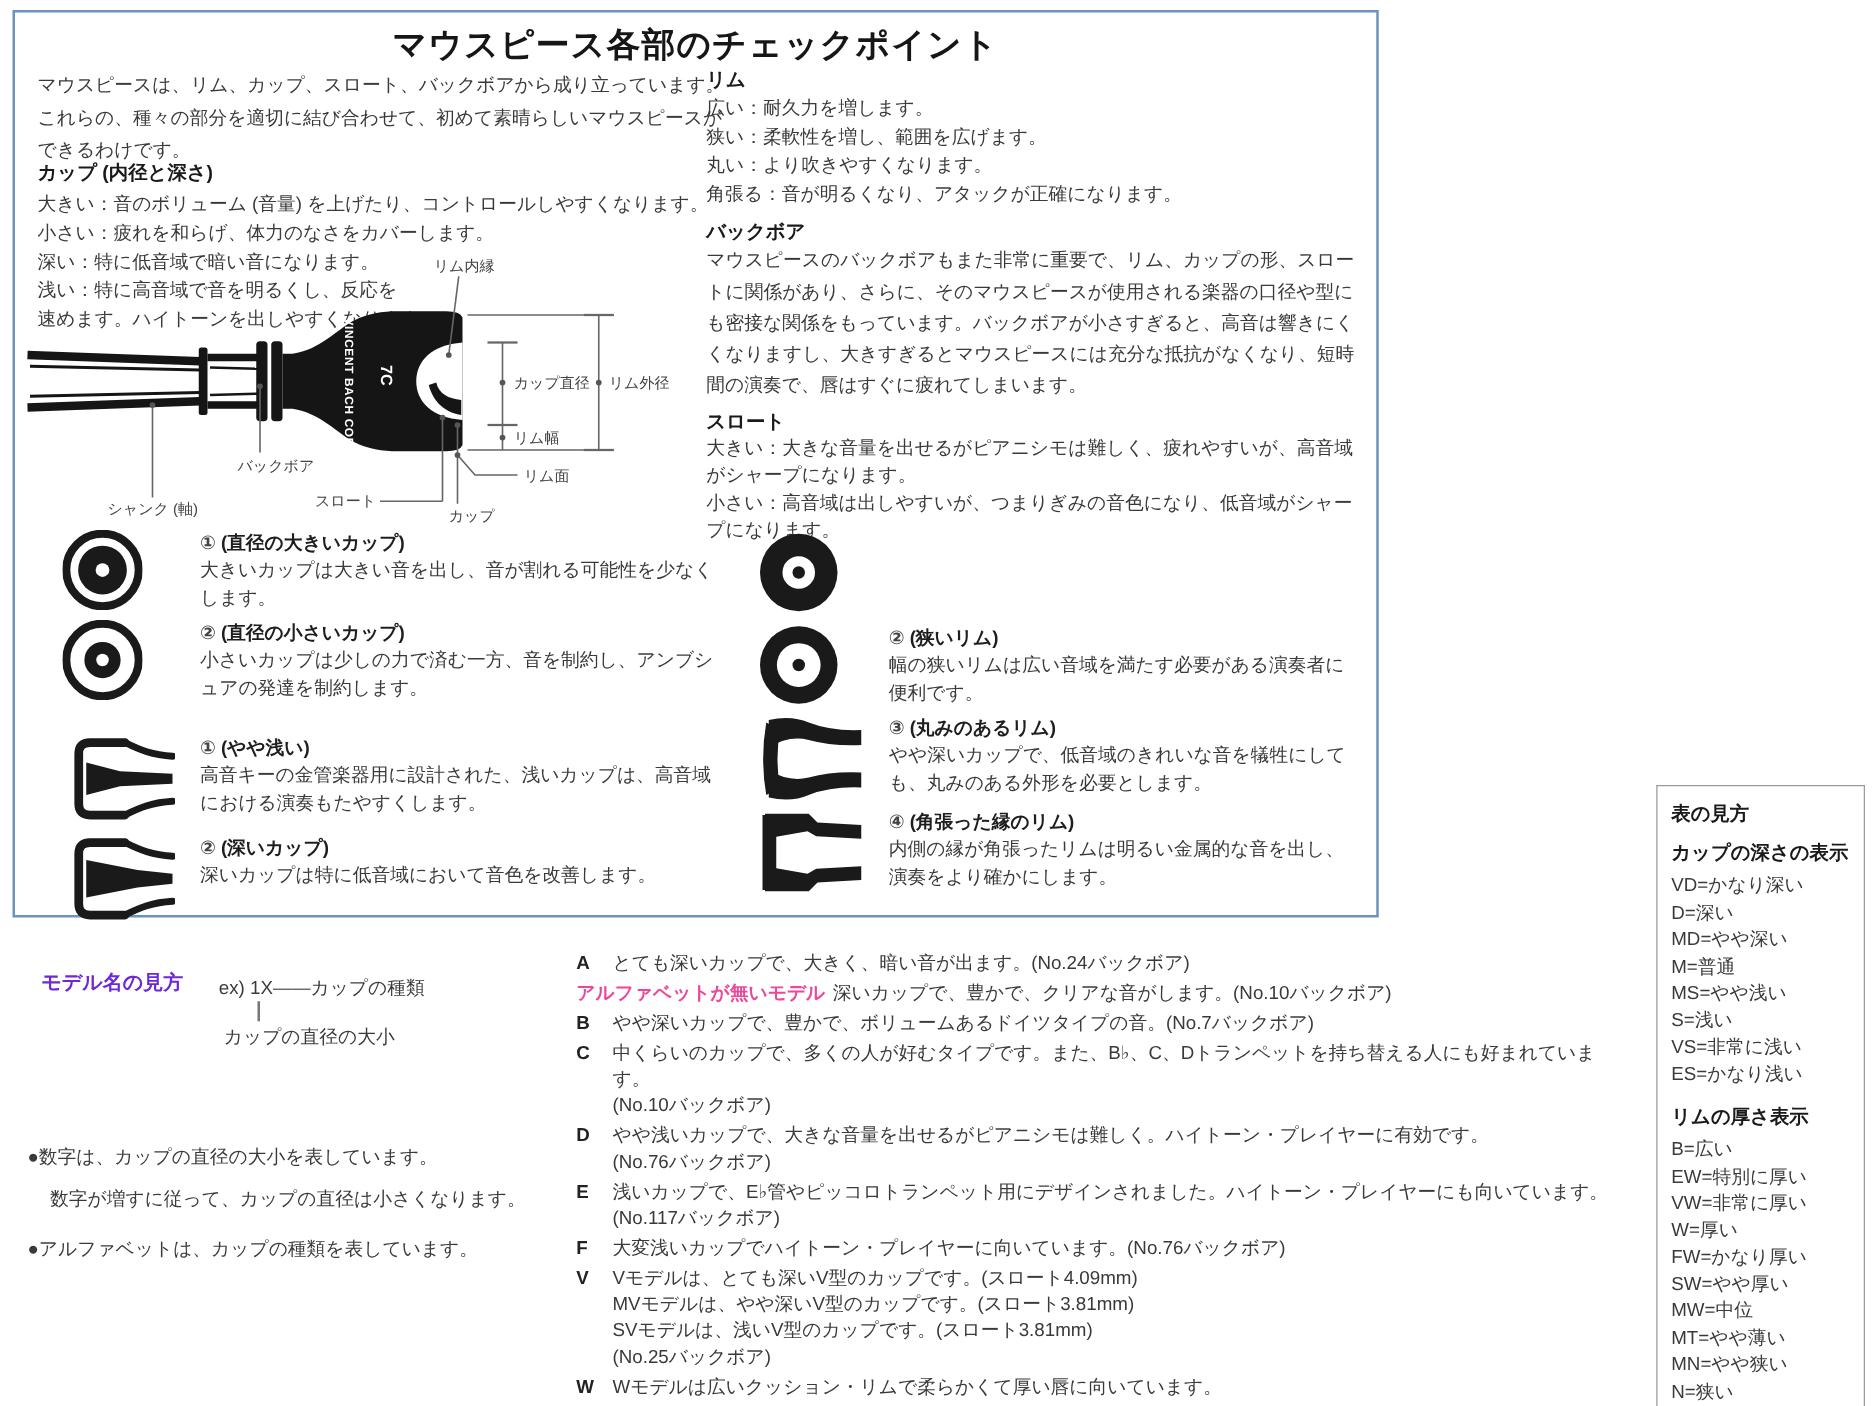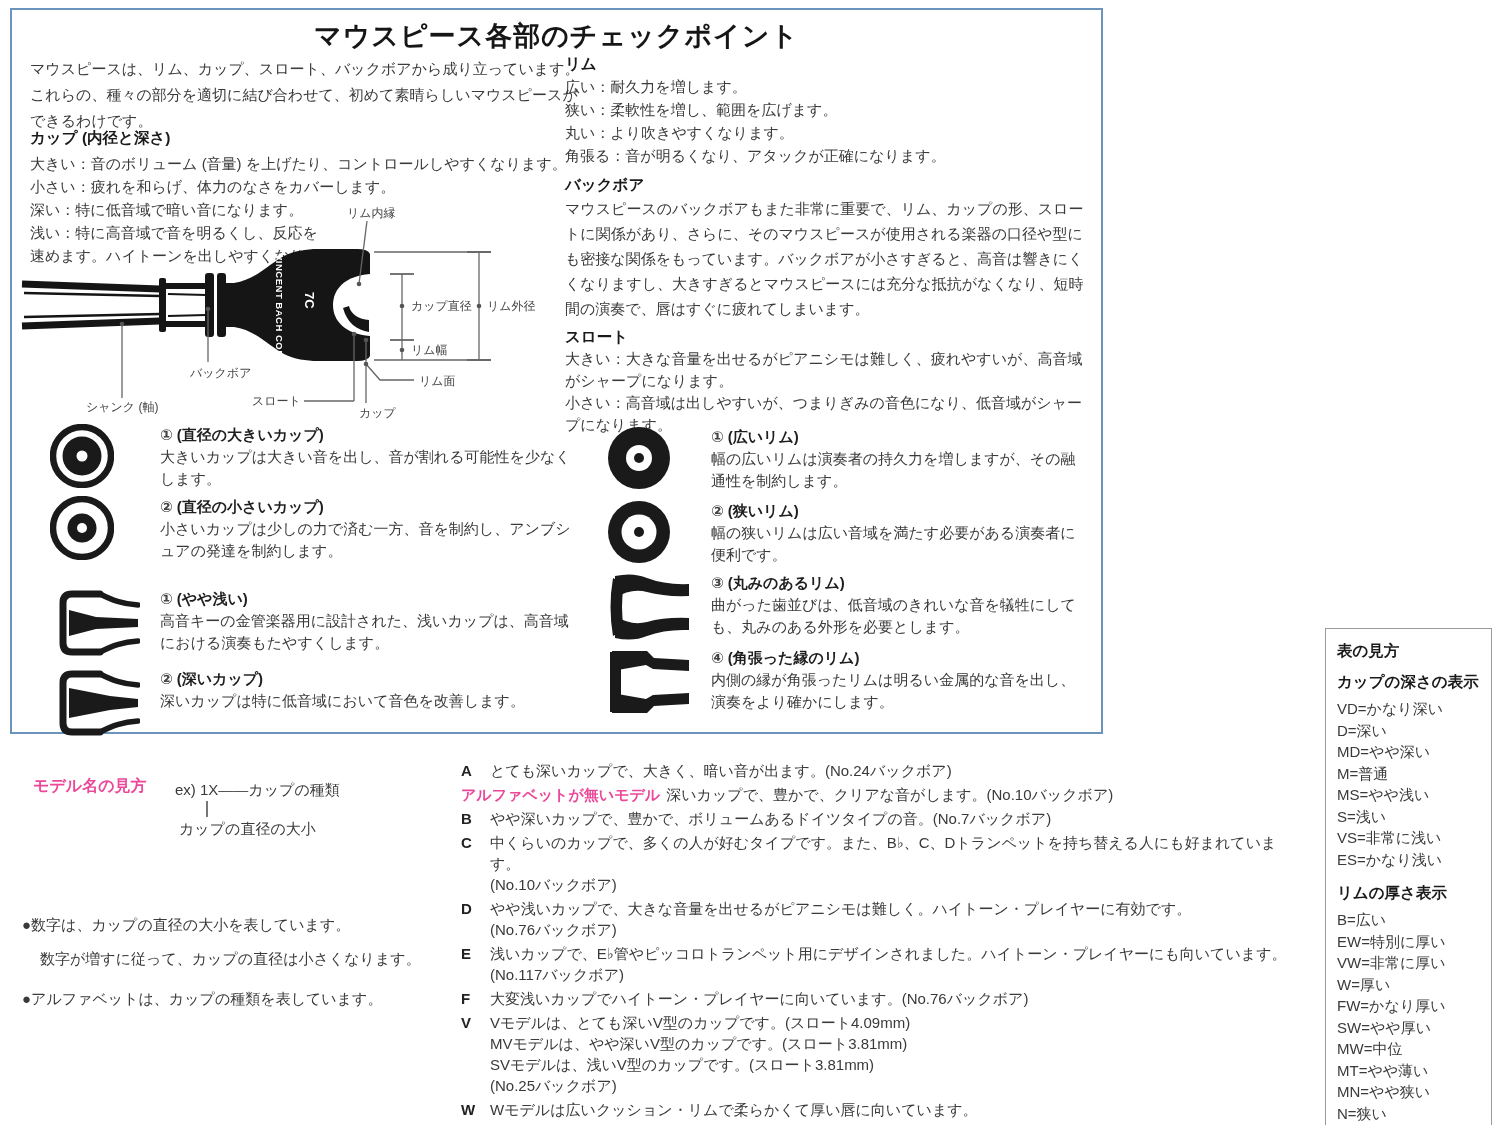--- a/index.html
+++ b/index.html
@@ -42,21 +42,21 @@
   .ritems .item{position:absolute;left:585px;width:500px;}
   .ic{flex:none;padding-left:8px;box-sizing:border-box;}
   .litems .ic{width:118px;}
   .ritems .ic{width:114px;padding-left:10px;}
   .it{flex:1;line-height:22px;}
   .it .hd{font-weight:bold;color:#1e1e1e;}
   .it .num{color:#444;font-weight:bold;margin-right:4px;}
   .litems .it{max-width:412px;}
   .ritems .it{max-width:368px;}
   
-  .mg-h{left:33px;top:776px;font-size:16px;font-weight:bold;color:#ec4899;}
+  .mg-h{left:33px;top:776px;font-size:16px;font-weight:bold;color:#6d28d9;}
   .mg-ex{left:175px;top:781px;}
   .mg-bar{left:206px;top:801px;width:1.5px;height:16px;background:#777;}
   .mg-size{left:179px;top:820px;}
   .bul1{left:22px;top:916px;}
   .bul1b{left:40px;top:950px;}
   .bul2{left:22px;top:990px;}
   
   .models{left:450px;top:760px;width:852px;}
   .mrow{display:flex;padding-left:11px;line-height:21px;margin-bottom:3px;}
   .mletter{width:29px;flex:none;font-weight:bold;color:#222;}
@@ -229,24 +229,20 @@
 
   <div class="ritems">
     <div class="item" style="top:416px">
       <div class="ic">
         <svg width="64" height="64" viewBox="0 0 64 64">
           <circle cx="32" cy="32" r="31" fill="#1a1a1a"></circle>
           <circle cx="32" cy="32" r="13" fill="#ffffff"></circle>
           <circle cx="32" cy="32" r="5" fill="#1a1a1a"></circle>
         </svg>
       </div>
-      <div class="it">
-        <div class="hd"><span class="num">①</span><span>(広いリム)</span></div>
-        <div>幅の広いリムは演奏者の持久力を増しますが、その融通性を制約します。</div>
-      </div>
     </div>
     <div class="item" style="top:490px">
       <div class="ic">
         <svg width="64" height="64" viewBox="0 0 64 64">
           <circle cx="32" cy="32" r="31" fill="#1a1a1a"></circle>
           <circle cx="32" cy="32" r="17.5" fill="#ffffff"></circle>
           <circle cx="32" cy="32" r="5" fill="#1a1a1a"></circle>
         </svg>
       </div>
       <div class="it">
@@ -257,21 +253,21 @@
     <div class="item" style="top:562px">
       <div class="ic">
         <svg width="84" height="70" viewBox="0 0 84 70">
           <path d="M8,4 Q26,0 40,6 Q58,13 82,12 L82,24 Q58,25 40,20 Q24,16 8,26 Z" fill="#1a1a1a"></path>
           <path d="M8,66 Q26,70 40,64 Q58,57 82,58 L82,46 Q58,45 40,50 Q24,54 8,44 Z" fill="#1a1a1a"></path>
           <path d="M6,6 Q1,35 6,64 L17,58 Q13,35 17,12 Z" fill="#1a1a1a"></path>
         </svg>
       </div>
       <div class="it">
         <div class="hd"><span class="num">③</span><span>(丸みのあるリム)</span></div>
-        <div>曲がった歯並びは、低音域のきれいな音を犠牲にしても、丸みのある外形を必要とします。</div>
+        <div>やや深いカップで、低音域のきれいな音を犠牲にしても、丸みのある外形を必要とします。</div>
       </div>
     </div>
     <div class="item" style="top:637px">
       <div class="ic">
         <svg width="84" height="70" viewBox="0 0 84 70">
           <path d="M5,4 L40,4 L47,11 L82,13 L82,24 L46,22 L39,18 L5,24 Z" fill="#1a1a1a"></path>
           <path d="M5,66 L40,66 L47,59 L82,57 L82,46 L46,48 L39,52 L5,46 Z" fill="#1a1a1a"></path>
           <rect x="3" y="5" width="11" height="60" fill="#1a1a1a"></rect>
         </svg>
       </div>

